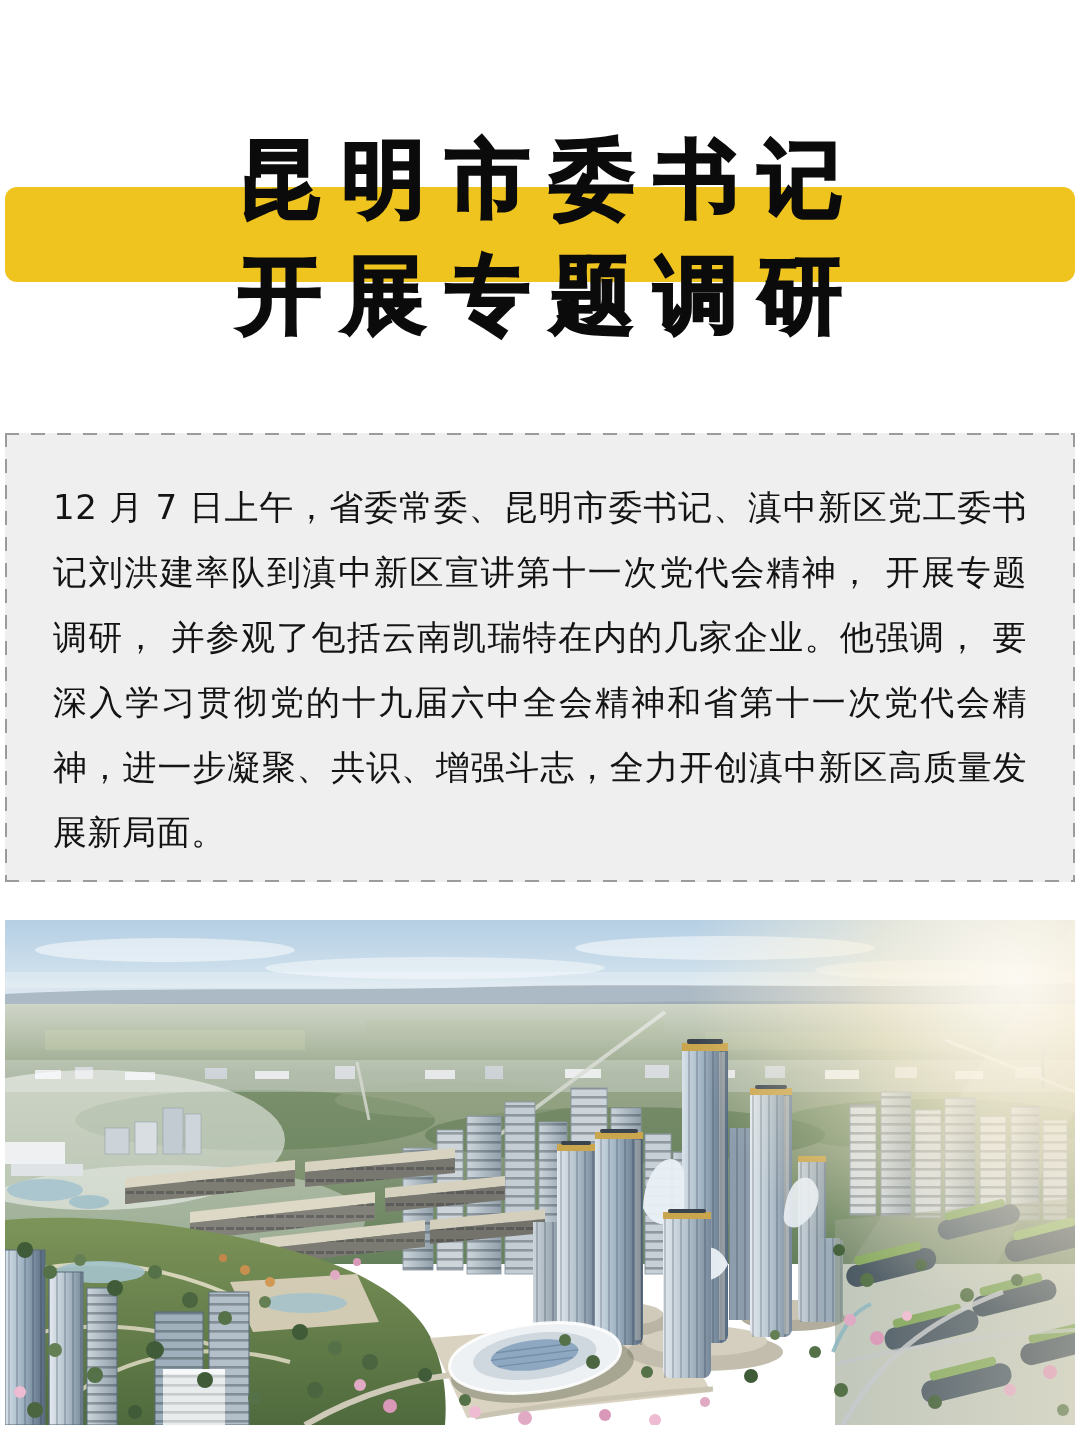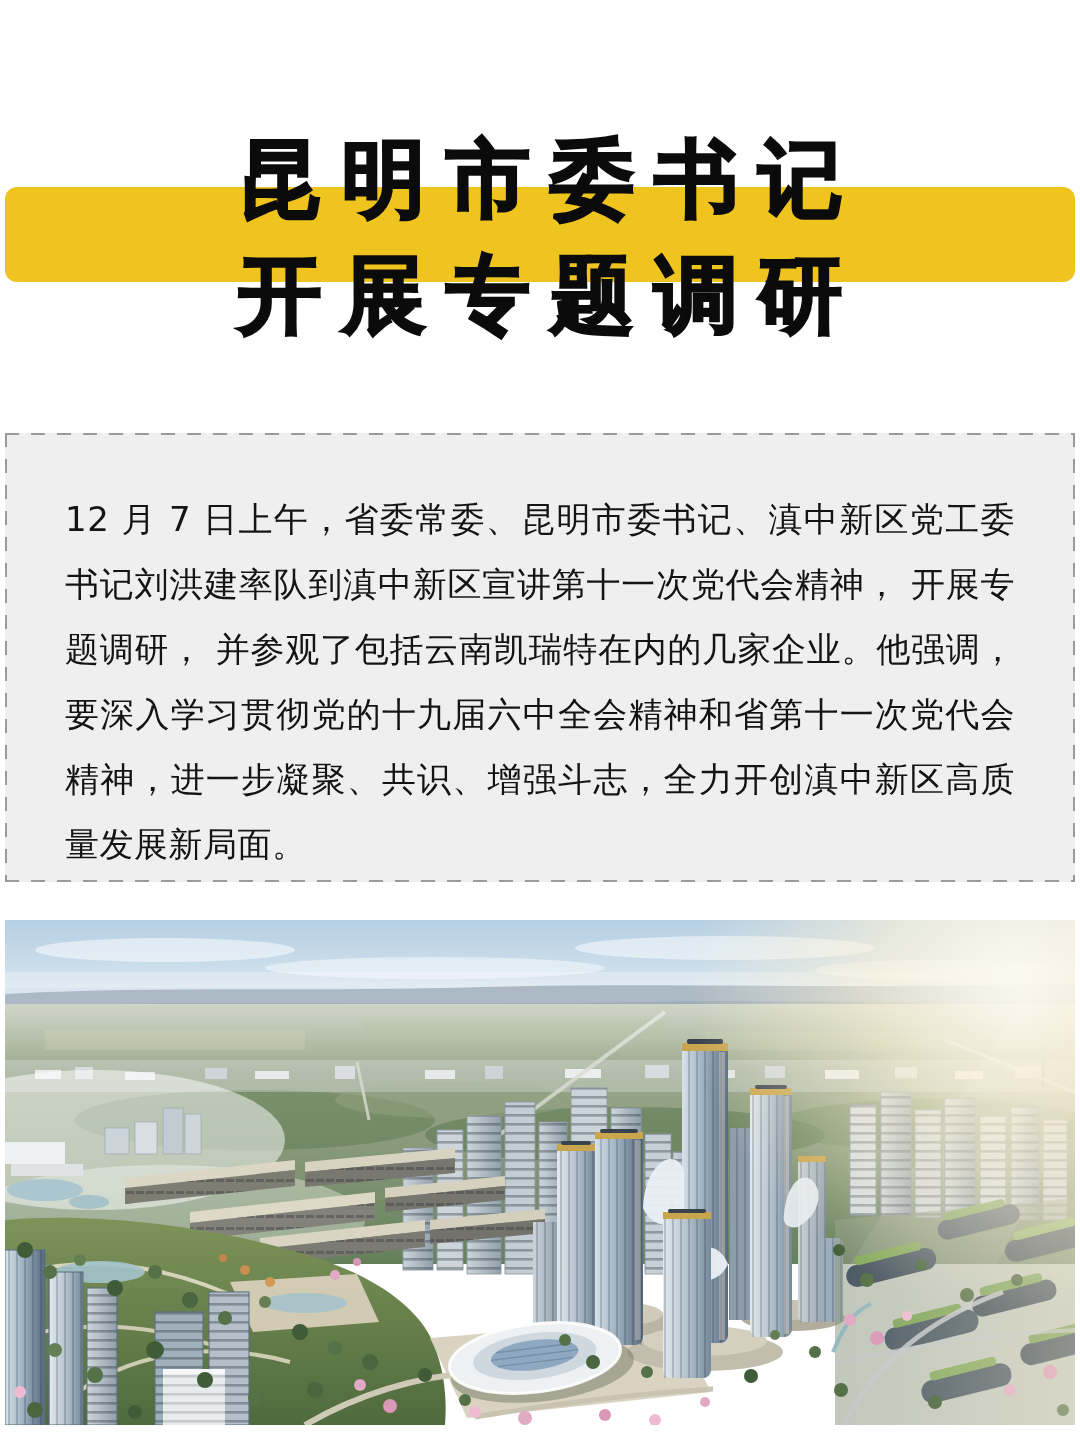--- a/index.html
+++ b/index.html
@@ -20,21 +20,21 @@
     background-color:var(--box-bg,#EFEFEF);
     background-image:
       repeating-linear-gradient(90deg,var(--box-border,#9B9B9B) 0 14px,transparent 14px 26px),
       repeating-linear-gradient(90deg,var(--box-border,#9B9B9B) 0 14px,transparent 14px 26px),
       repeating-linear-gradient(180deg,var(--box-border,#9B9B9B) 0 14px,transparent 14px 26px),
       repeating-linear-gradient(180deg,var(--box-border,#9B9B9B) 0 14px,transparent 14px 26px);
     background-size:100% 2px,100% 2px,2px 100%,2px 100%;
     background-position:0 0,0 100%,0 0,100% 0;
     background-repeat:no-repeat;
     padding:38px 44px 0 44px;}
-  .summary-box p{margin:16px;font-size:34px;line-height:65px;font-weight:500;
+  .summary-box p{margin:4px;font-size:34px;line-height:65px;font-weight:500;
     color:var(--text-color,#141414);text-align:justify;letter-spacing:0.5px;}
 
   
   .photo{position:absolute;left:5px;top:920px;width:1070px;height:505px;margin:0;overflow:hidden;}
   .photo svg{display:block;}
 </style>
 </head>
 <body>
 
 <div class="page">

